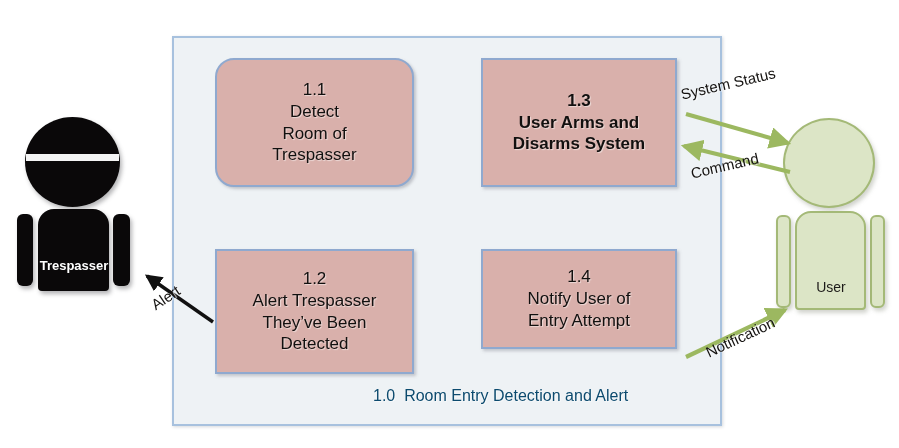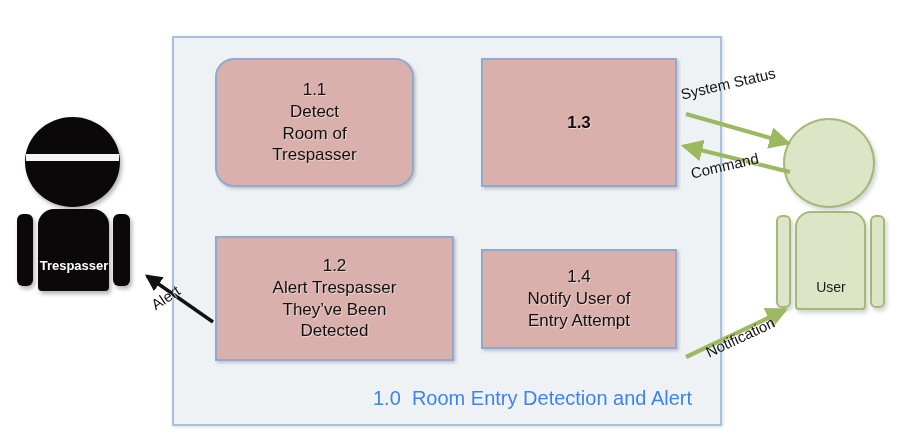--- a/index.html
+++ b/index.html
@@ -57,30 +57,30 @@
   .process-box .pb-id {
     display: block;
   }
   .process-box .pb-label {
     display: block;
     white-space: pre-line;
   }
 
   #box-1-1 { left: 215px; top: 58px;  width: 199px; height: 129px; border-radius: 19px; }
   #box-1-3 { left: 481px; top: 58px;  width: 196px; height: 129px; font-weight: bold; }
-  #box-1-2 { left: 215px; top: 236px; width: 239px; height: 125px; }
+  #box-1-2 { left: 215px; top: 249px; width: 199px; height: 125px; }
   #box-1-4 { left: 481px; top: 249px; width: 196px; height: 100px; }
 
   
   .system-caption {
     position: absolute;
     left: 373px;
     top: 387px;
-    font-size: 20px;
-    color: #3b82f6;
+    font-size: 16px;
+    color: #0c4a6e;
     white-space: pre;
     text-shadow: 1px 1px 1px rgba(255,255,255,0.6);
   }
 
   
   .actor {
     position: absolute;
   }
   .actor-head {
     position: absolute;
@@ -216,20 +216,22 @@
 
   <div class="process-box" id="box-1-1">
     <span class="pb-id">1.1</span>
     <span class="pb-label">Detect
 Room of
 Trespasser</span>
   </div>
 
   <div class="process-box" id="box-1-3">
     <span class="pb-id">1.3</span>
+    <span class="pb-label">User Arms and
+Disarms System</span>
   </div>
 
   <div class="process-box" id="box-1-2">
     <span class="pb-id">1.2</span>
     <span class="pb-label">Alert Trespasser
 They’ve Been
 Detected</span>
   </div>
 
   <div class="process-box" id="box-1-4">

